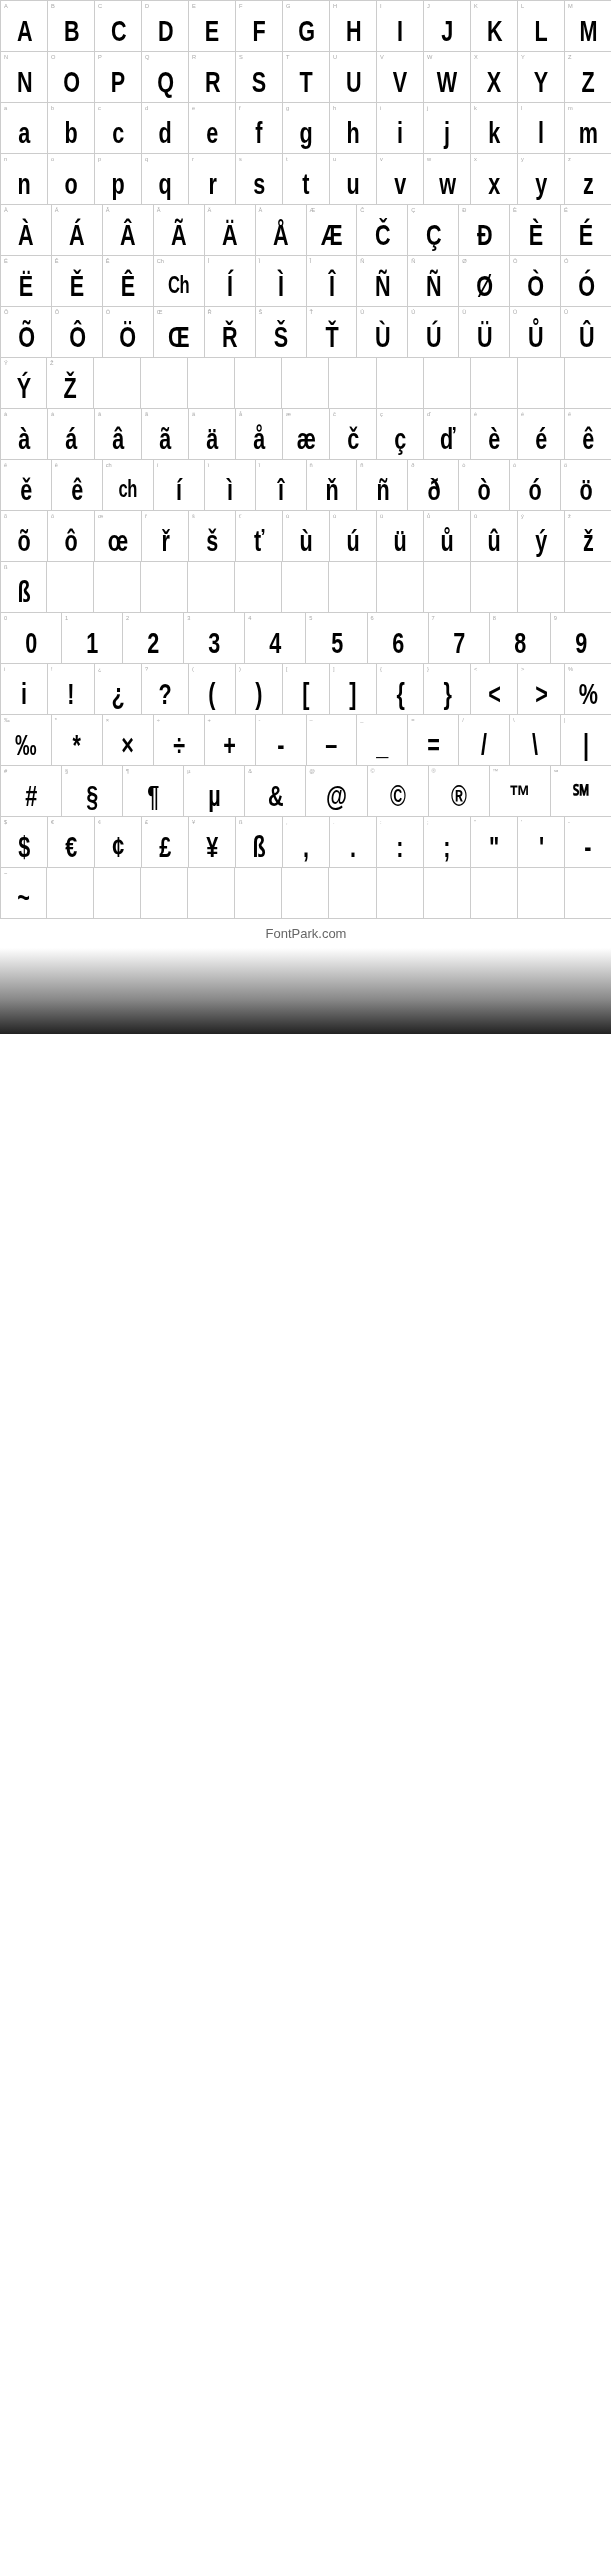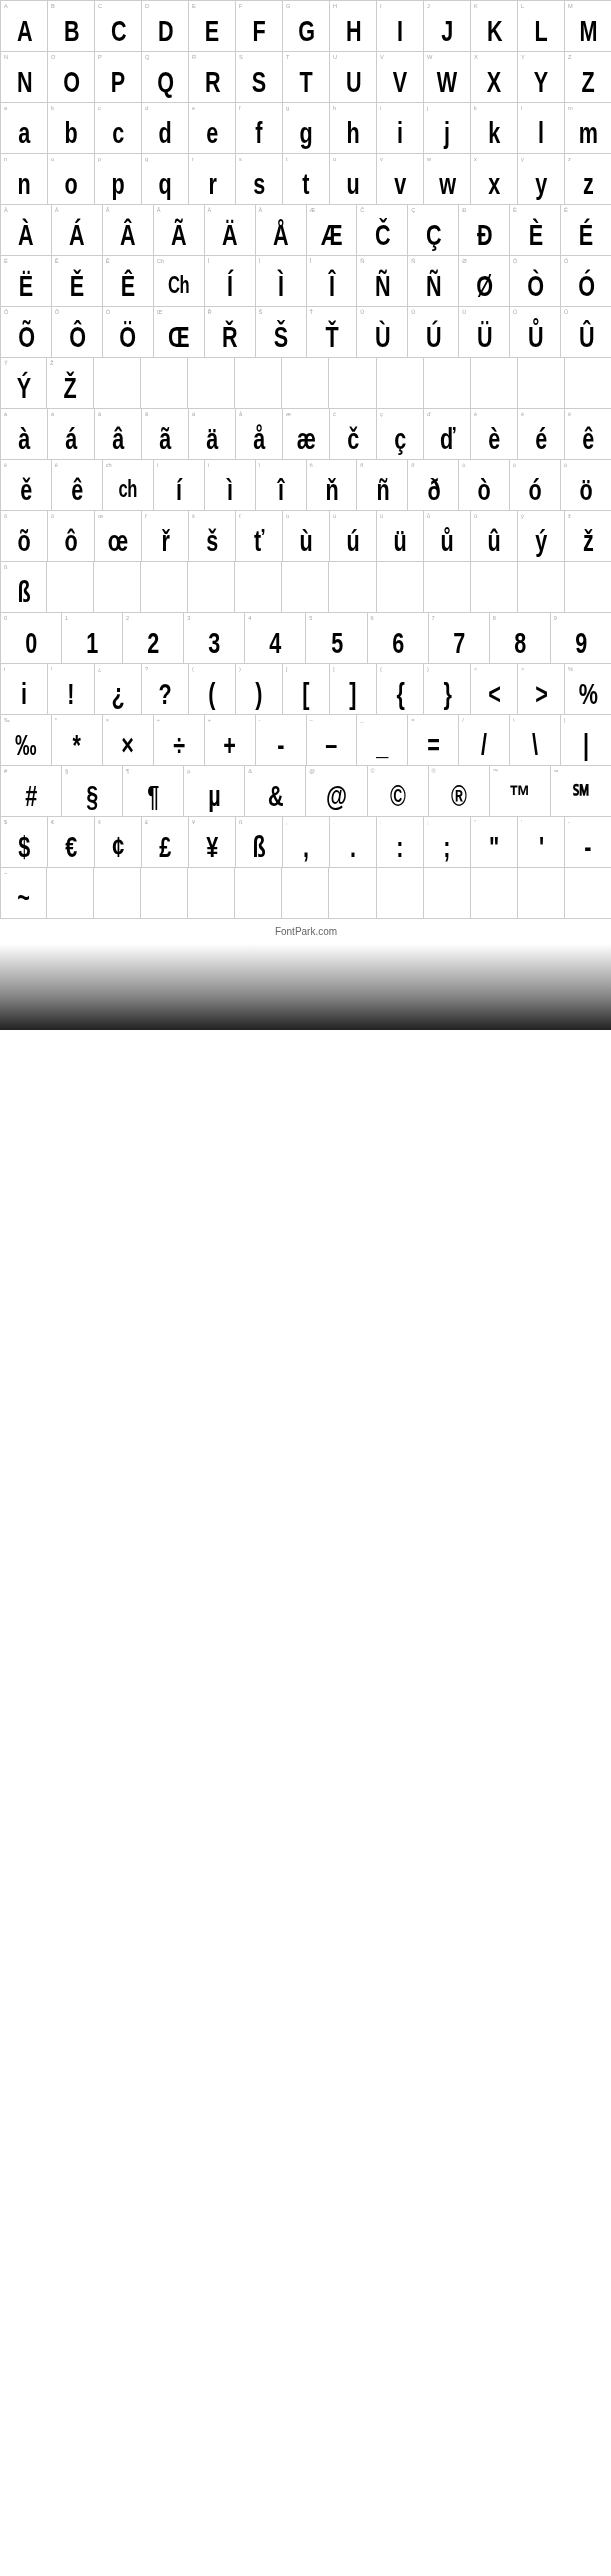--- a/index.html
+++ b/index.html
@@ -64,21 +64,21 @@
       display: inline-block;
     }
 
     .cell-char.small {
       font-size: 23px;
     }
 
     .footer {
       text-align: center;
       padding: 7.2px;
-      font-size: 10px;
+      font-size: 13px;
       color: #666;
     }
 
     .bottom-gradient {
       width: 100%;
       height: 86px;
       background: linear-gradient(to bottom, #fff 0%, #888 60%, #222 100%);
     }
   </style>
 </head>

